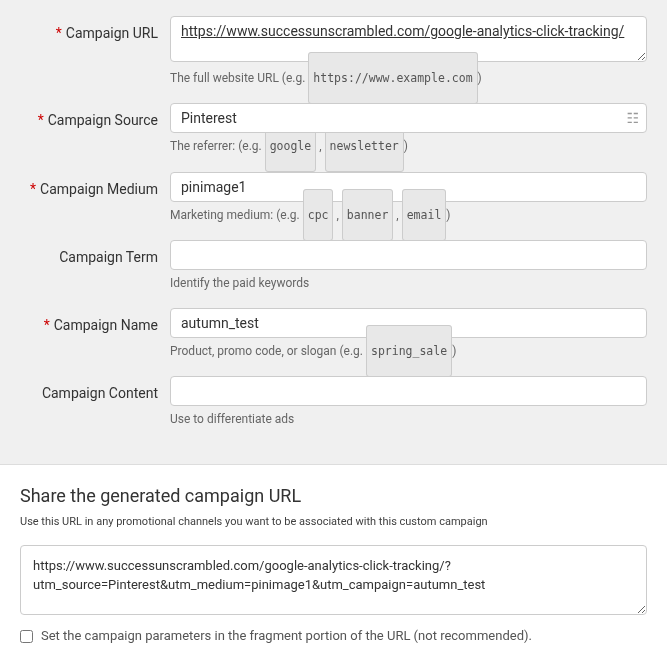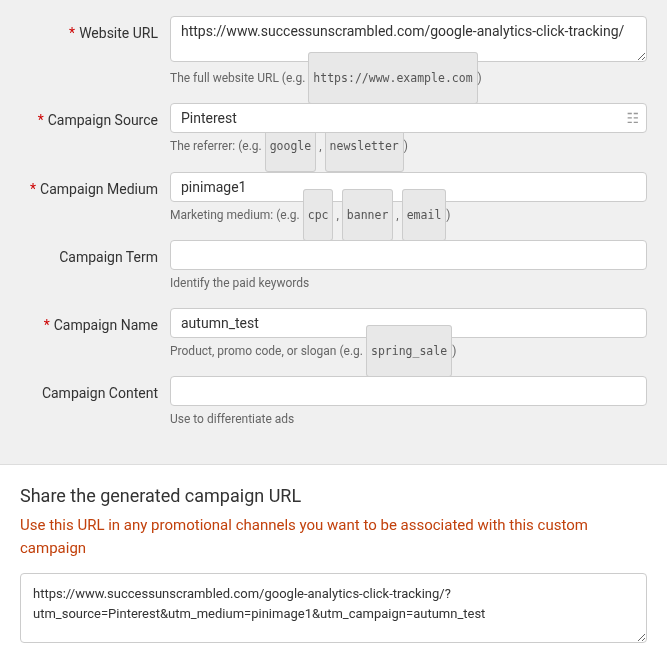--- a/index.html
+++ b/index.html
@@ -59,20 +59,21 @@
       border: 1px solid #ccc;
       border-radius: 4px;
       padding: 6px 10px;
       font-size: 14px;
       color: #333;
       background: #fff;
       resize: vertical;
       height: 46px;
       font-family: inherit;
       outline: none;
+      text-decoration: underline;
     }
 
     .help-text {
       font-size: 12px;
       color: #666;
       margin-top: 4px;
       margin-bottom: 12px;
       line-height: 1.5;
     }
 
@@ -114,22 +115,22 @@
     }
 
     .share-title {
       font-size: 18px;
       font-weight: 400;
       color: #333;
       margin-bottom: 8px;
     }
 
     .share-description {
-      font-size: 15px;
-      color: #c2410c;
+      font-size: 11px;
+      color: #404040;
       margin-bottom: 14px;
       line-height: 1.5;
     }
 
     .generated-url-box {
       width: 100%;
       border: 1px solid #ccc;
       border-radius: 4px;
       padding: 10px 12px;
       font-size: 13px;
@@ -160,21 +161,21 @@
       color: #555;
     }
   </style>
 </head>
 <body>
 
 <div class="form-section">
 
   <div class="form-row">
     <div class="label-col">
-      <span class="required-star">*</span><span>Website URL</span>
+      <span class="required-star">*</span><span>Campaign URL</span>
     </div>
     <div class="input-col">
       <textarea class="website-url-textarea" style="">https://www.successunscrambled.com/google-analytics-click-tracking/</textarea>
       <div class="help-text">
         <span>The full website URL (e.g. </span><code>https://www.example.com</code><span>)</span>
       </div>
     </div>
   </div>
 
   <div class="form-row">

